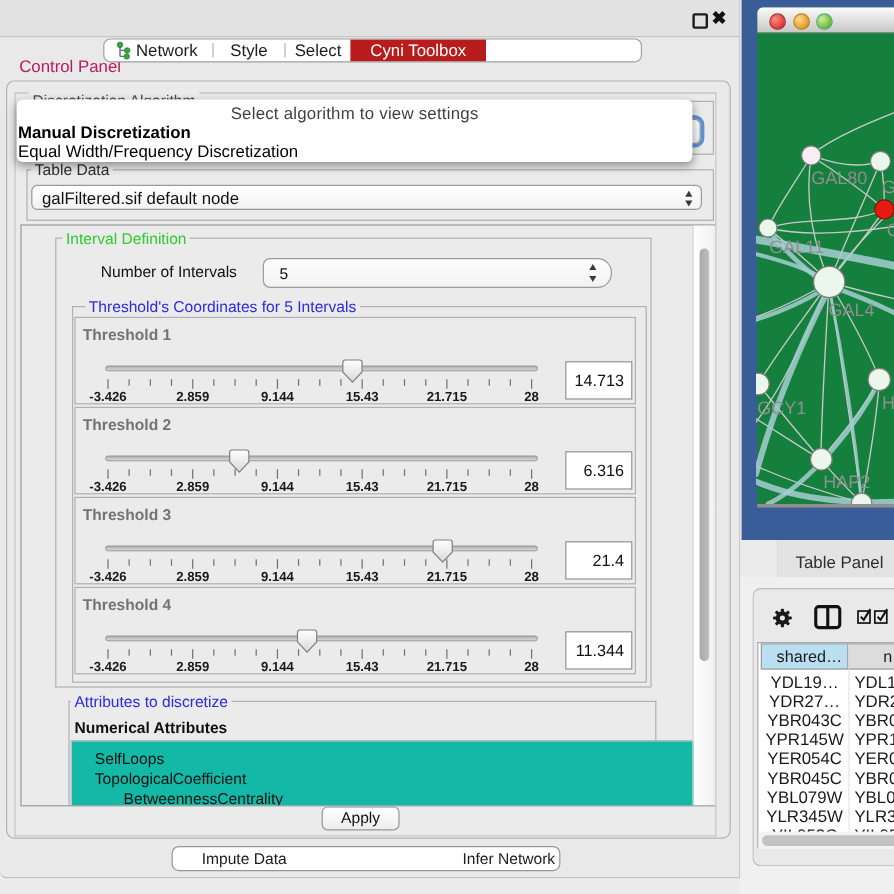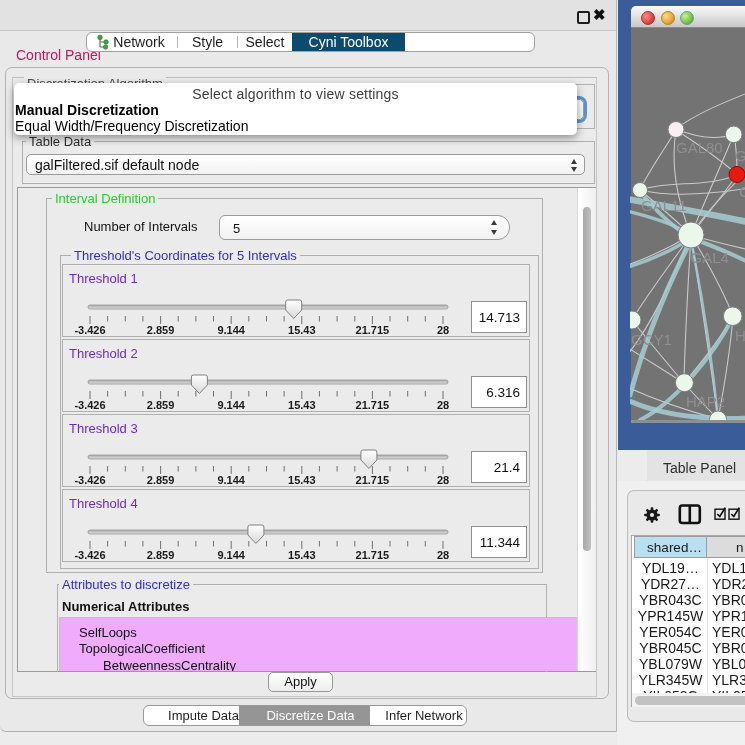--- a/index.html
+++ b/index.html
@@ -7,51 +7,51 @@
 .abs{position:absolute;}
 
 #lwin{left:0;top:0;width:617px;height:732px;background:#e9e9e9;border-right:1px solid #b7b7b7;border-bottom:1px solid #b0b0b0;box-sizing:border-box;border-bottom-left-radius:6px;}
 #ltitle{left:0;top:0;width:616px;height:30px;background:#e2e2e2;border-bottom:1px solid #c6c6c6;}
 #ltitle .t{position:absolute;left:16px;top:7px;font-size:14px;color:#be185d;margin-top:40px;}
 #btn-sq{left:577px;top:11px;width:9px;height:9px;border:2px solid #1c1c1c;border-radius:2px;}
 #btn-x{left:593px;top:6px;font-size:15px;font-weight:bold;color:#111;}
 
 #tabs{left:86px;top:32px;width:449px;height:20px;background:#fff;border:1px solid #a0a0a0;border-radius:6px;box-sizing:border-box;font-size:14px;color:#1d1d1d;}
 #tabs .seg{position:absolute;top:0;height:18px;line-height:18px;text-align:center;}
-#tabs .sel{background:#0c4a6e;color:#fff;}
+#tabs .sel{background:#b91c1c;color:#fff;}
 #tabs .sep{position:absolute;top:3px;width:1px;height:12px;background:#b5b5b5;}
 
 #cpanel{left:5px;top:67px;width:604px;height:632px;background:#eaeaea;border:1px solid #b2b2b2;border-radius:7px;box-sizing:border-box;}
 #cpanel2{left:12px;top:77px;width:585px;height:620px;background:#ebebeb;border:1px solid #c6c6c6;border-top-color:#bdbdbd;box-sizing:border-box;}
 .gbox{position:absolute;border:1px solid #b0b0b0;}
 .gtitle{position:absolute;background:#ebebeb;padding:0 3px;font-size:13px;}
 
 .combo{position:absolute;background:linear-gradient(#ffffff,#f2f2f2);border:1px solid #9b9b9b;box-sizing:border-box;}
 .combo .txt{position:absolute;left:8px;top:50%;transform:translateY(-50%);font-size:14px;color:#111;}
 .arr{position:absolute;width:0;height:0;border-left:3.5px solid transparent;border-right:3.5px solid transparent;}
 .arr.up{border-bottom:5px solid #3a3a3a;}
 .arr.dn{border-top:5px solid #3a3a3a;}
 
 .tbox{position:absolute;left:62px;width:468px;height:73px;border:1px solid #b0b0b0;box-sizing:border-box;}
-.tbox .ttl{position:absolute;left:6px;top:6px;font-size:13px;font-weight:normal;color:#6d28d9;}
+.tbox .ttl{position:absolute;left:6px;top:6px;font-size:13px;font-weight:bold;color:#737373;}
 .vfield{position:absolute;left:408px;width:56px;height:32px;background:#fff;border:1px solid #8f8f8f;box-sizing:border-box;}
 .vfield .v{position:absolute;right:6px;top:50%;transform:translateY(-50%);font-size:13.5px;color:#111;}
 
 #popup{left:14px;top:83px;width:563px;height:52px;background:#fff;border-radius:5px;box-shadow:0 3px 8px rgba(0,0,0,0.4);}
 #popup .i1{position:absolute;left:0;top:3px;width:100%;text-align:center;font-size:14px;letter-spacing:0.2px;color:#404040;}
 #popup .i2{position:absolute;left:1px;top:19px;font-size:14px;font-weight:bold;color:#000;}
 #popup .i3{position:absolute;left:1px;top:35px;font-size:14px;color:#000;}
 
 #applybtn{left:268px;top:672px;width:65px;height:20px;background:linear-gradient(#ffffff,#ededed);border:1px solid #989898;border-radius:5px;box-sizing:border-box;text-align:center;font-size:13px;color:#111;line-height:18px;}
 #btabs{left:143px;top:705px;width:324px;height:21px;background:#fff;border:1px solid #989898;border-radius:6px;box-sizing:border-box;font-size:13px;color:#1d1d1d;}
 #btabs .seg{position:absolute;top:0;height:19px;line-height:19px;text-align:center;padding-left:12px;}
 #btabs .sel{background:#959595;color:#fff;}
 
 #rblue{left:618px;top:0;width:127px;height:450px;background:#3a5d99;}
-#nwin{left:631px;top:6px;width:115px;height:414px;background:#737373;border-top-left-radius:5px;}
+#nwin{left:631px;top:6px;width:115px;height:414px;background:#15803d;border-top-left-radius:5px;}
 #ntitle{left:0;top:0;width:115px;height:21px;background:linear-gradient(#fbfbfb,#c7c7c7);border-bottom:1px solid #8c8c8c;border-top-left-radius:5px;}
 .tl{position:absolute;top:5px;width:12px;height:12px;border-radius:50%;}
 #nbottom{left:631px;top:420px;width:114px;height:3px;background:#8f8f8f;}
 #tpbar{left:647px;top:450px;width:147px;height:31px;background:#e3e3e3;}
 #tpbar .t{position:absolute;left:16px;top:10px;font-size:14px;color:#2e2e2e;}
 #rlow{left:617px;top:481px;width:128px;height:264px;background:#f0f0f0;}
 #rpanel{left:627px;top:490px;width:118px;height:232px;background:#e9e9e9;border:1px solid #bcbcbc;border-radius:7px 0 0 7px;border-right:none;box-sizing:border-box;}
 
 #ttable{left:631px;top:535px;width:114px;height:172px;background:#fff;border-left:1px solid #aaa;border-top:1px solid #aaa;box-sizing:border-box;overflow:hidden;}
 .th1{position:absolute;left:2px;top:0;width:73px;height:22px;background:#b9dff1;border:1px solid #9c9c9c;box-sizing:border-box;text-align:center;padding-left:8px;font-size:13.5px;color:#1a1a1a;line-height:22px;}
@@ -299,40 +299,39 @@
         </g>
     </svg>
     <div class="vfield" style="top:36px;">
         <div class="v">11.344</div>
       </div>
   </div>
 
   <div class="gbox" style="left:57px;top:584px;width:488px;height:87px;border-bottom:none;"></div>
   <div class="gtitle" style="left:59px;top:577px;color:#2b2be0;">Attributes to discretize</div>
   <div class="abs" style="left:62px;top:599px;font-size:13px;font-weight:bold;color:#111;">Numerical Attributes</div>
-  <div class="abs" style="left:59px;top:617px;width:534px;height:54px;background:#f0abfc;border:1px solid #c0c0c0;border-bottom:none;box-sizing:border-box;overflow:hidden;">
+  <div class="abs" style="left:59px;top:617px;width:534px;height:54px;background:#14b8a6;border:1px solid #c0c0c0;border-bottom:none;box-sizing:border-box;overflow:hidden;">
     <div style="position:absolute;left:19px;top:7px;font-size:13px;color:#111;">SelfLoops</div>
     <div style="position:absolute;left:19px;top:23px;font-size:13px;color:#111;">TopologicalCoefficient</div>
     <div style="position:absolute;left:19px;top:40px;font-size:13px;color:#111;margin-left:24px;">BetweennessCentrality</div>
     <div style="position:absolute;right:2px;top:4px;width:9px;height:60px;background:#b0b0b0;border-radius:5px;"></div>
   </div>
 
   <div class="abs" style="left:577px;top:188px;width:18px;height:483px;background:linear-gradient(90deg,#ffffff,#f0f0f0);border-left:1px solid #d8d8d8;"></div>
   <div class="abs" style="left:583px;top:207px;width:8px;height:344px;background:linear-gradient(90deg,#a8a8a8,#c0c0c0);border-radius:4px;"></div>
 
   <div class="abs" id="popup">
     <div class="i1">Select algorithm to view settings</div>
     <div class="i2">Manual Discretization</div>
     <div class="i3">Equal Width/Frequency Discretization</div>
   </div>
 
   <div class="abs" id="applybtn">Apply</div>
   <div class="abs" id="btabs">
     <div class="seg" style="left:0;width:95px;">Impute Data</div>
-    <div class="seg sel" style="left:95px;width:119px;">Discretize Data</div>
     <div class="seg" style="left:214px;width:108px;">Infer Network</div>
   </div>
 
   <div class="abs" id="rblue"></div>
   <div class="abs" id="nwin">
     <div class="abs" id="ntitle"></div>
     <div class="tl" style="left:10px;background:radial-gradient(circle at 4px 4px,#f58e88,#e5443f 60%,#a02622);border:1px solid #a33;"></div>
     <div class="tl" style="left:29.5px;background:radial-gradient(circle at 4px 4px,#ffd88a,#e8a33d 60%,#b07414);border:1px solid #b8860b;"></div>
     <div class="tl" style="left:49px;background:radial-gradient(circle at 4px 4px,#c9f0a0,#7bc043 60%,#4e8c1e);border:1px solid #5a8;"></div>
     <svg id="netsvg" width="115" height="392" style="position:absolute;left:-1px;top:22px;" viewBox="0 0 115 392">

